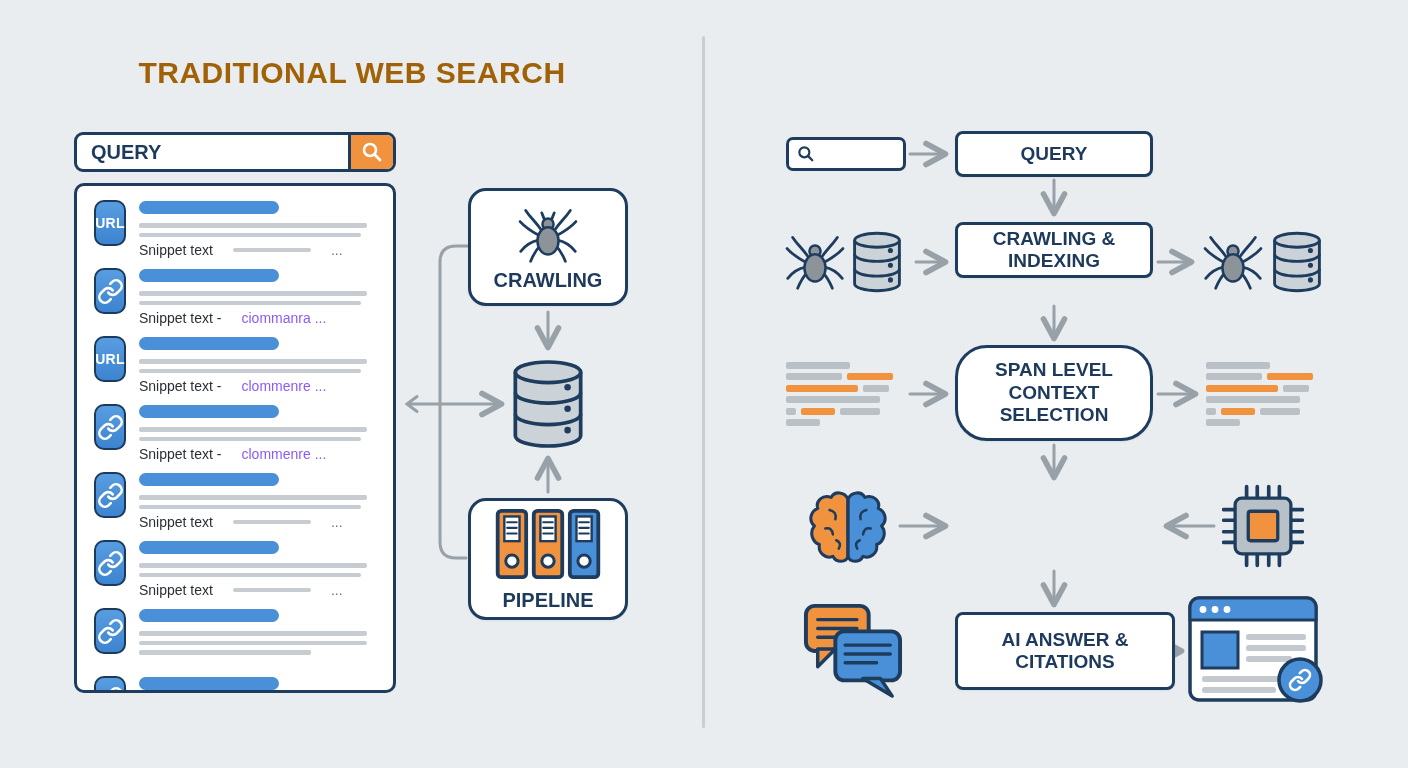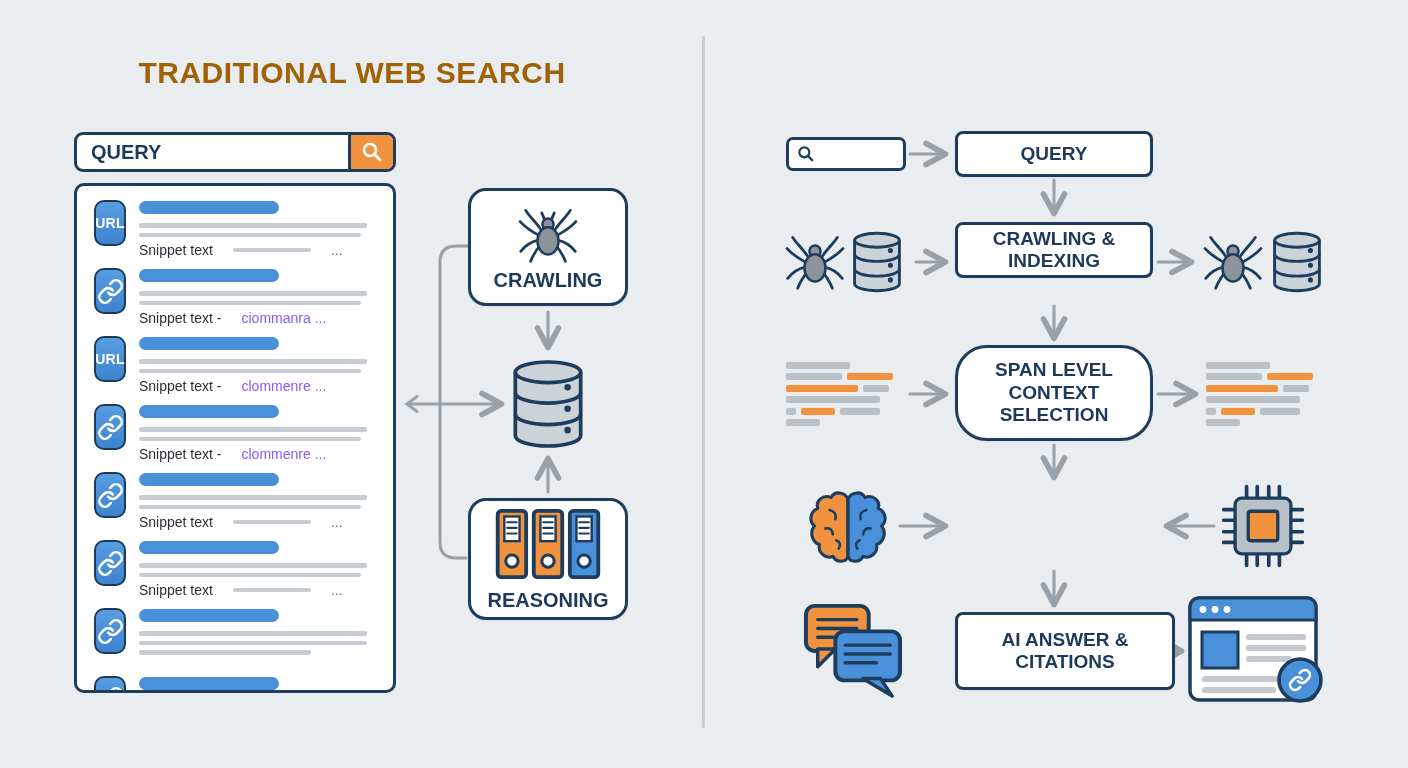--- a/index.html
+++ b/index.html
@@ -283,21 +283,21 @@
         <path d="M16 17 H26 M16 23 H26 M16 29 H26"></path>
         <path d="M54 17 H64 M54 23 H64 M54 29 H64"></path>
         <path d="M92 17 H102 M92 23 H102 M92 29 H102"></path>
       </g>
       <g fill="#fff" stroke="#1e3c5e" stroke-width="3.2">
         <circle cx="21" cy="58" r="6.5"></circle>
           <circle cx="59" cy="58" r="6.5"></circle>
           <circle cx="97" cy="58" r="6.5"></circle>
       </g>
     </svg>
-    <div>REASONING</div>
+    <div>PIPELINE</div>
   </div>
 
 
   <div class="mini-search">
     <svg width="20" height="20" viewBox="0 0 24 24">
       <circle cx="10" cy="10" r="6" fill="none" stroke="#1e3c5e" stroke-width="2.6"></circle>
       <path d="M14.6 14.6 L19.5 19.5" stroke="#1e3c5e" stroke-width="2.8" stroke-linecap="round"></path>
     </svg>
   </div>
 

